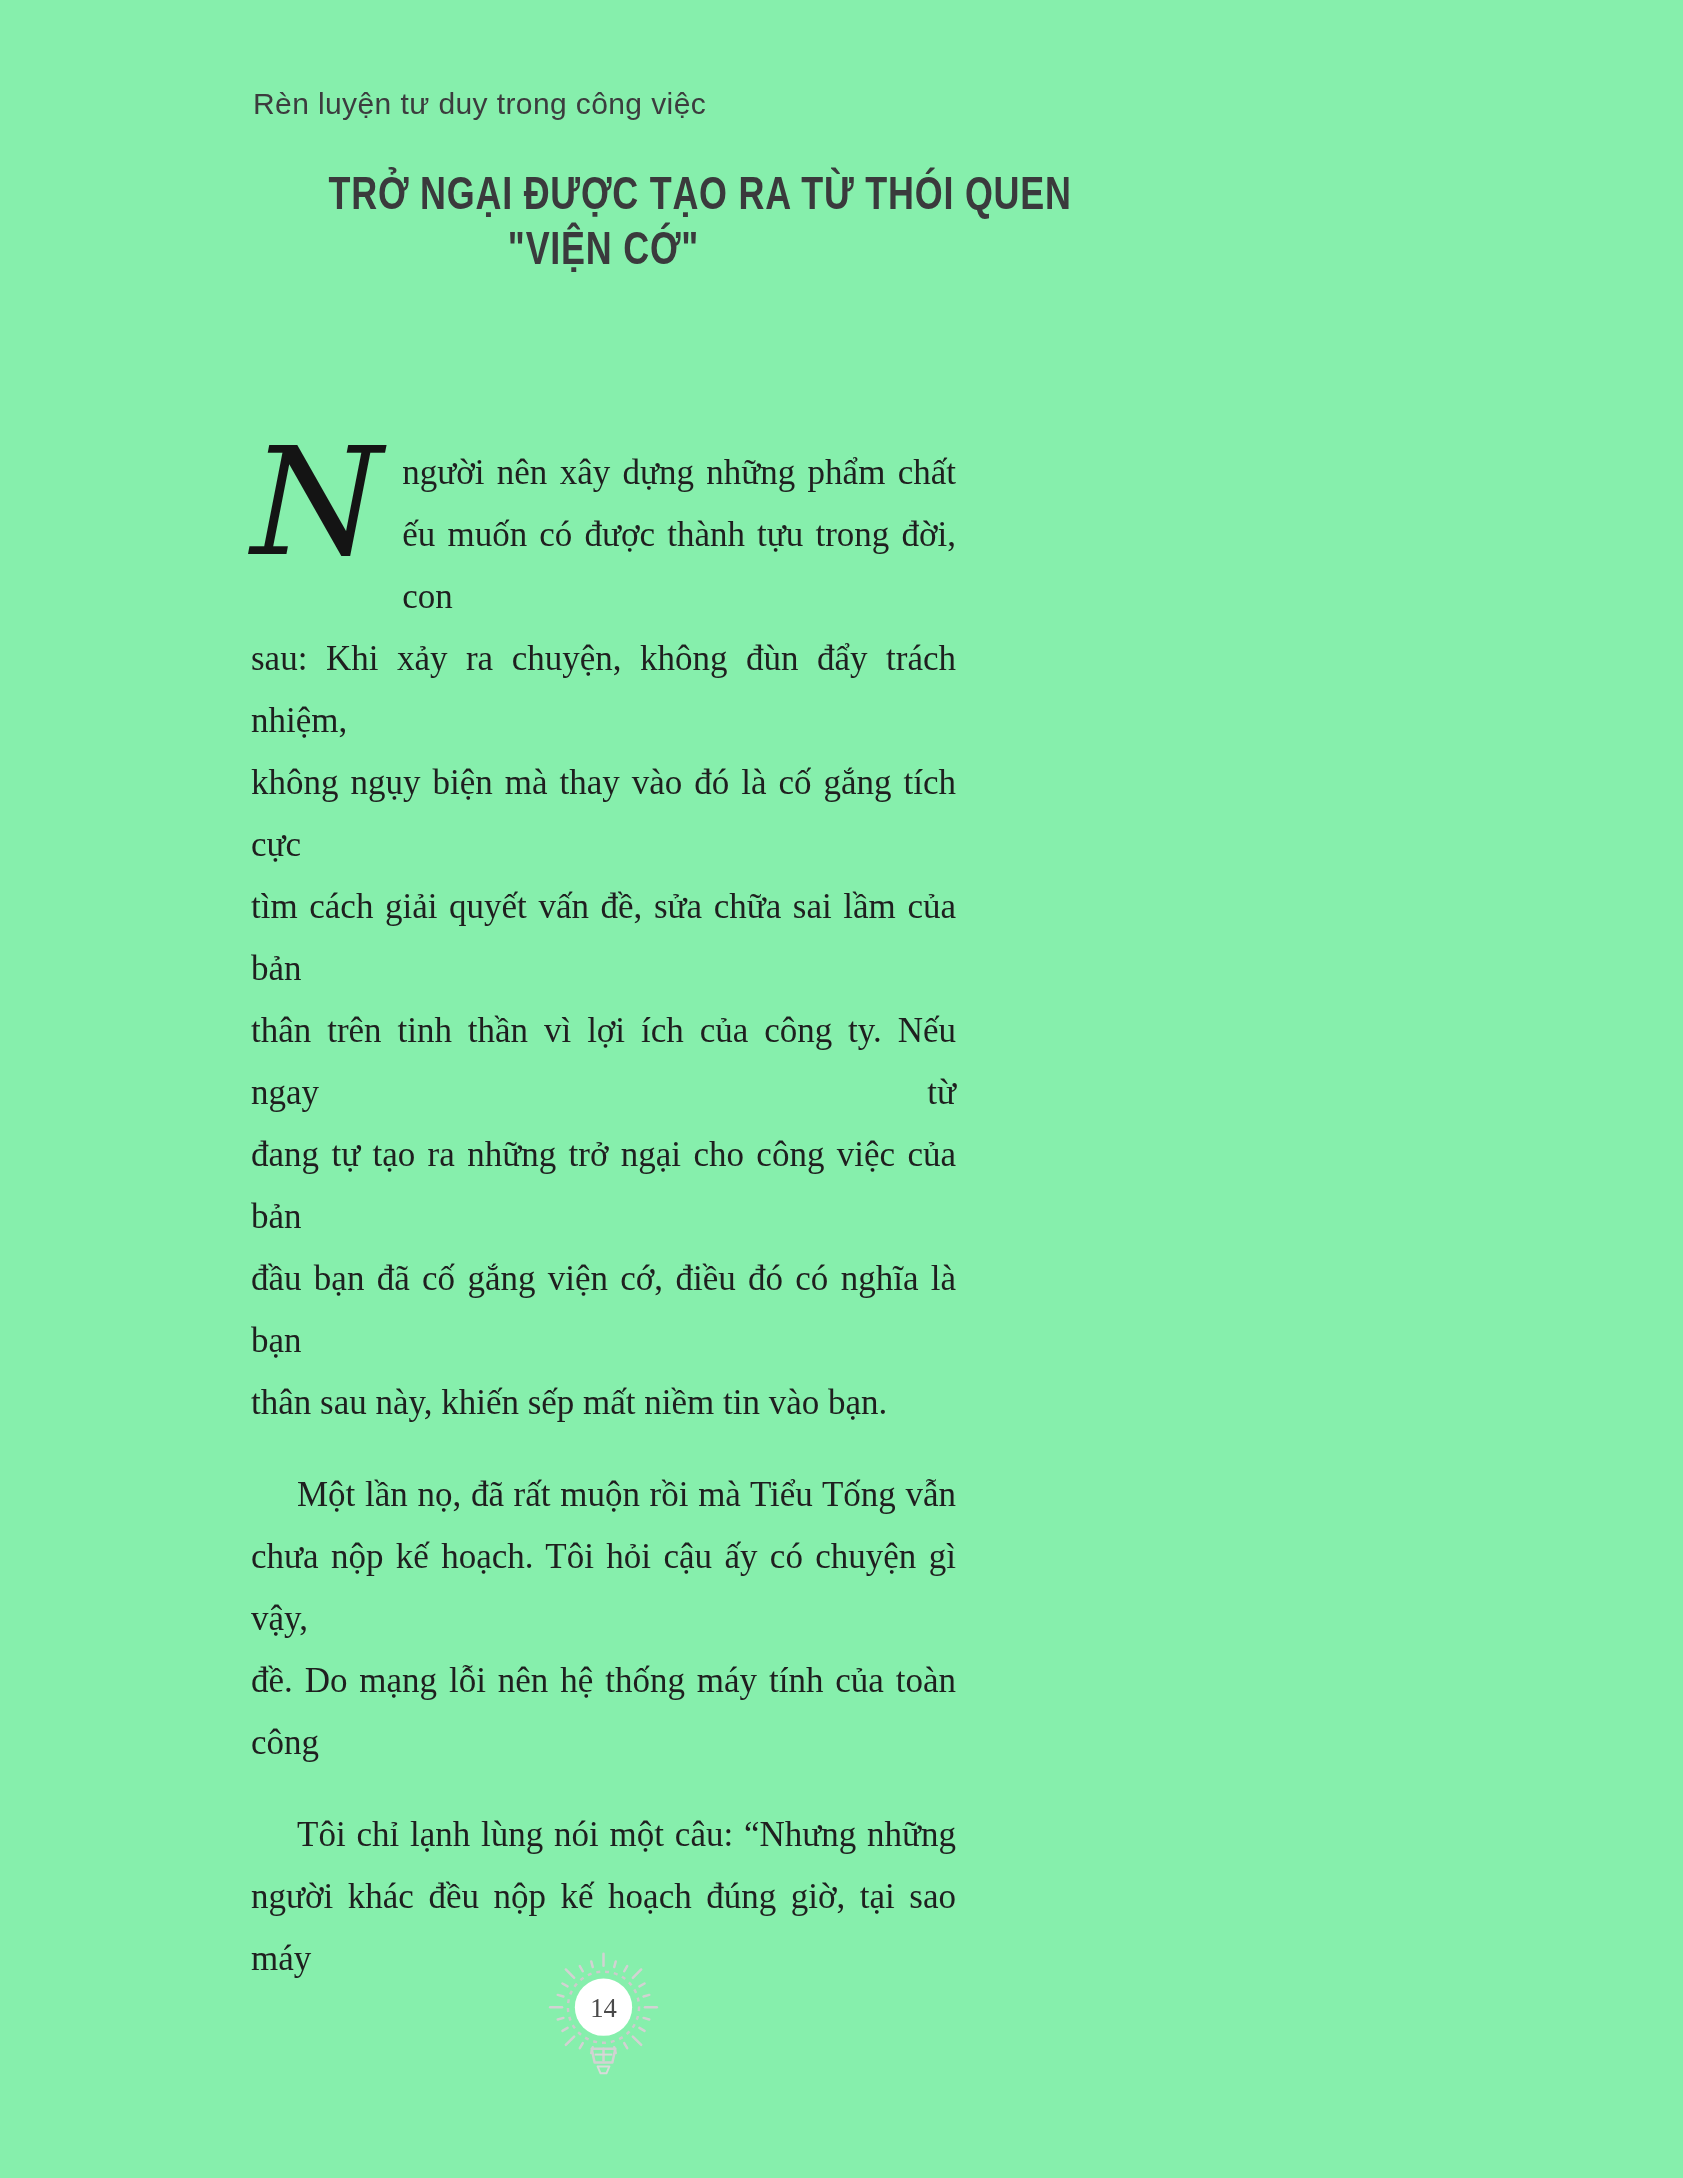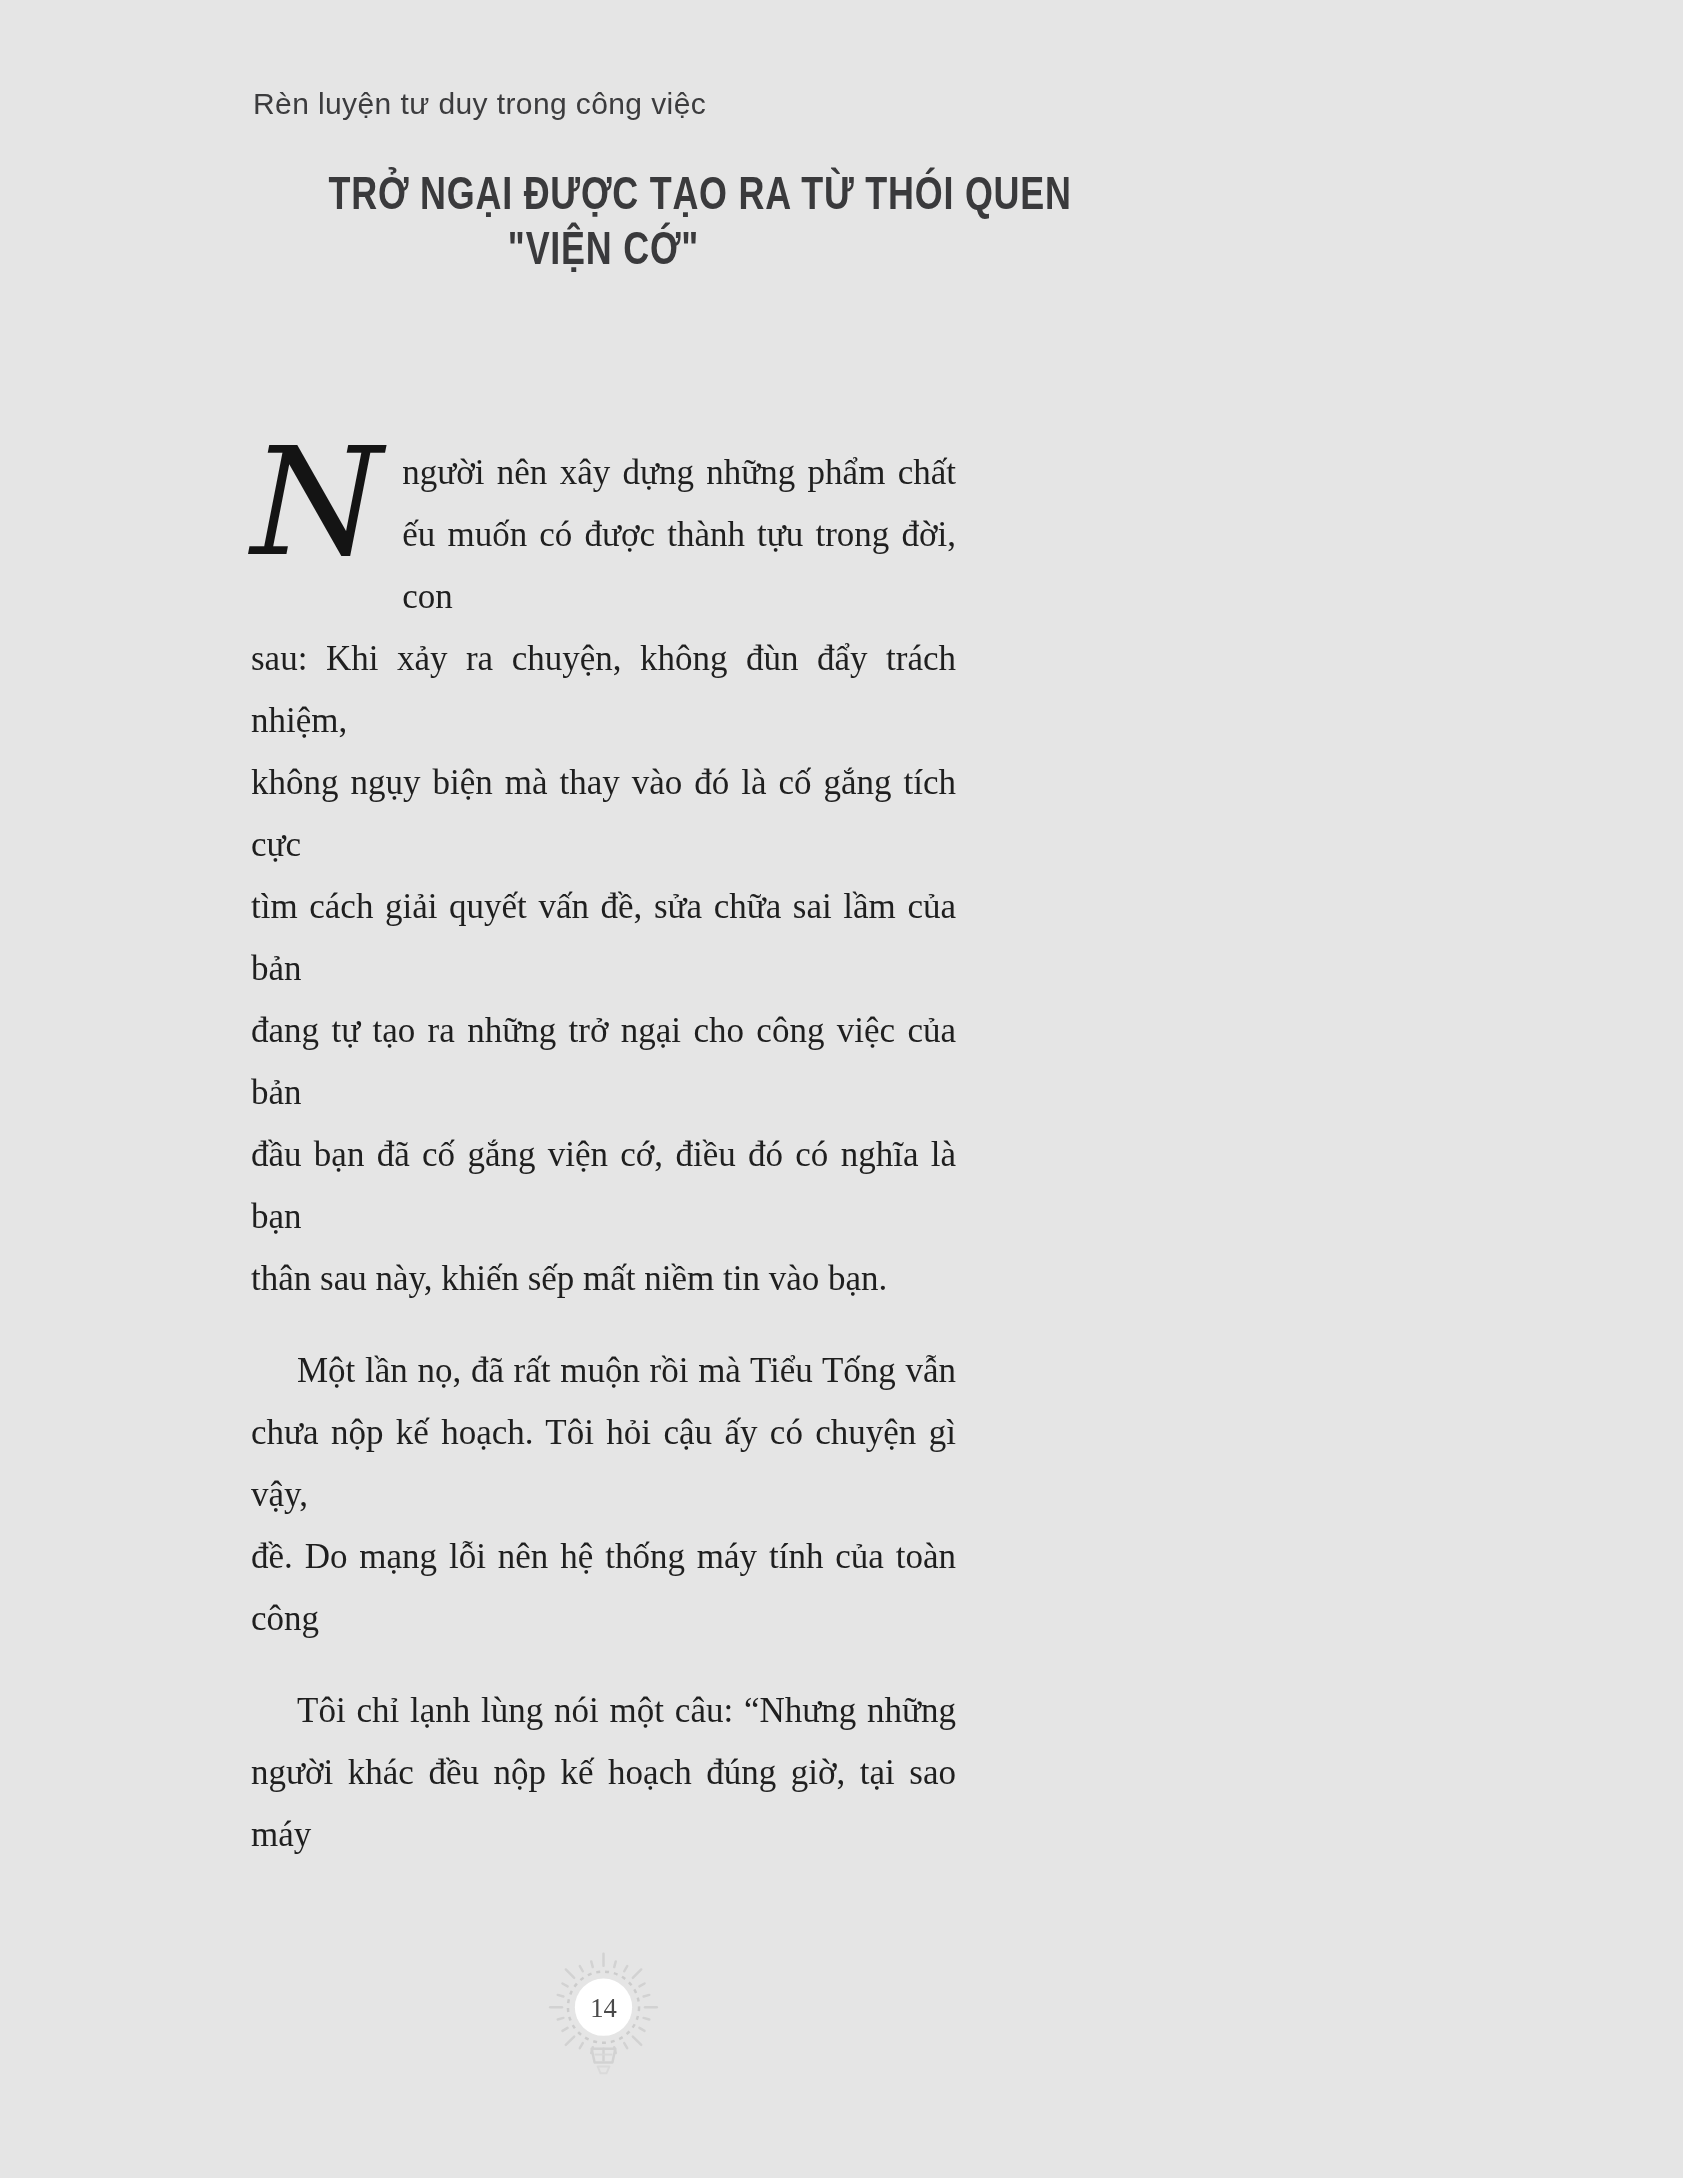--- a/index.html
+++ b/index.html
@@ -1,19 +1,19 @@
 <!DOCTYPE html>
 <html><head>
 <meta charset="utf-8">
 <style>
   html,body{margin:0;padding:0;background:#ffffff;}
   .page{
     position:relative;
     width:1683px;height:2178px;
-    background:#e5e5e5;
+    background:#86efac;
     overflow:hidden;
     font-family:"Liberation Serif","DejaVu Serif",serif;
     color:#1f1f1f;
   }
   .running-header{
     position:absolute;left:253px;top:87px;
     font-family:"Liberation Sans","DejaVu Sans",sans-serif;
     font-size:30px;letter-spacing:0.4px;color:#3c3c3e;
   }
   .chapter-title{
@@ -66,20 +66,21 @@
   </h1>
 
   <div class="body-text" id="body-text">
       <div class="paragraph has-dropcap">
         <span class="dropcap">N</span>
         <div class="line">người nên xây dựng những phẩm chất</div>
         <div class="line first">ếu muốn có được thành tựu trong đời, con</div>
         <div class="line">sau: Khi xảy ra chuyện, không đùn đẩy trách nhiệm,</div>
         <div class="line">không ngụy biện mà thay vào đó là cố gắng tích cực</div>
         <div class="line">tìm cách giải quyết vấn đề, sửa chữa sai lầm của bản</div>
+        <div class="line">thân trên tinh thần vì lợi ích của công ty. Nếu ngay từ</div>
         <div class="line">đang tự tạo ra những trở ngại cho công việc của bản</div>
         <div class="line">đầu bạn đã cố gắng viện cớ, điều đó có nghĩa là bạn</div>
         <div class="line last">thân sau này, khiến sếp mất niềm tin vào bạn.</div>
       </div>
       <div class="paragraph indented">
         <div class="line first">Một lần nọ, đã rất muộn rồi mà Tiểu Tống vẫn</div>
         <div class="line">chưa nộp kế hoạch. Tôi hỏi cậu ấy có chuyện gì vậy,</div>
         <div class="line">đề. Do mạng lỗi nên hệ thống máy tính của toàn công</div>
       </div>
       <div class="paragraph indented">

